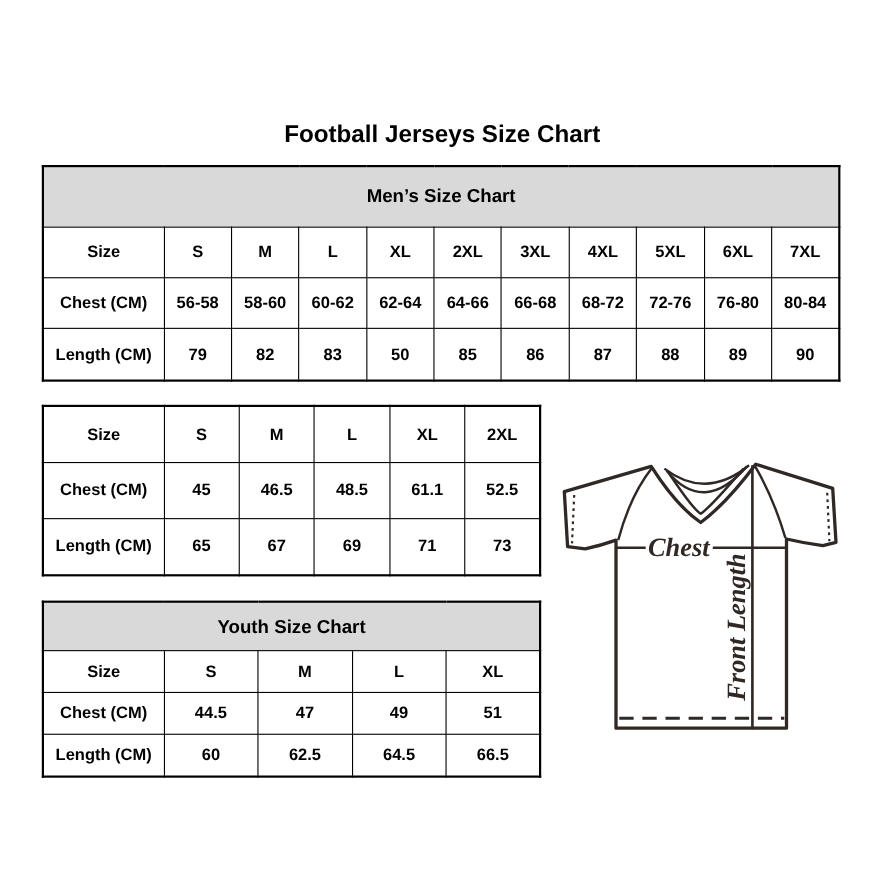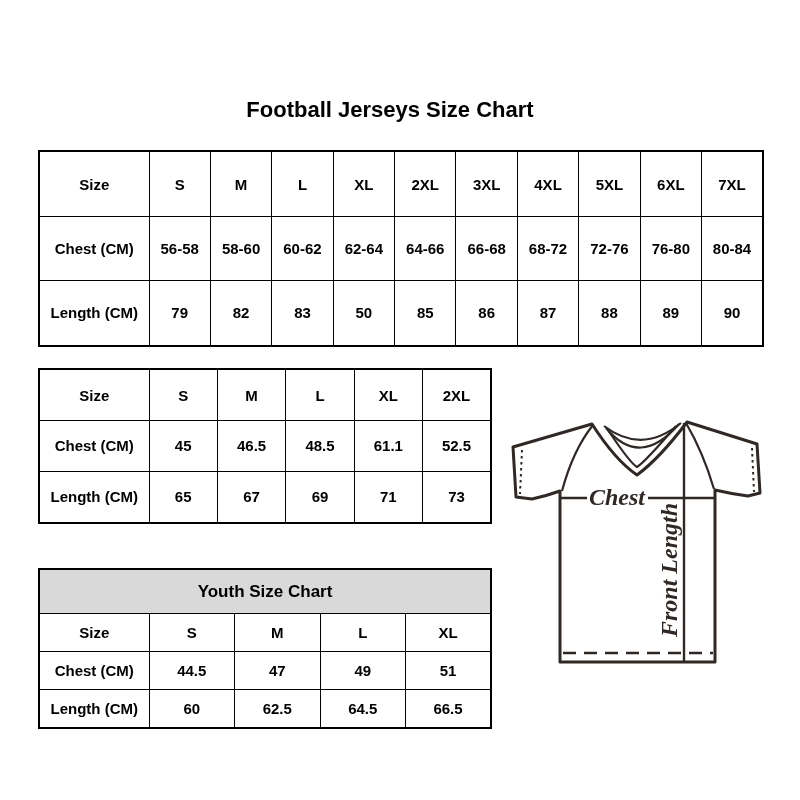--- a/index.html
+++ b/index.html
@@ -6,40 +6,40 @@
   html, body { margin: 0; padding: 0; }
   body {
     width: 800px; height: 800px;
     background: var(--bg, #ffffff);
     font-family: "Liberation Sans", sans-serif;
     color: var(--text, #000000);
   }
   .page { position: relative; width: 800px; height: 800px; overflow: hidden; }
 
   .title {
-    position: absolute; left: 0; top: 97px; width: 780px; margin: 0;
+    position: absolute; left: 0; top: 97px; width: 780px; margin: 12px;
     text-align: center; font-size: 22px; font-weight: bold; color: var(--text, #000);
   }
 
   table.size-table {
     position: absolute; border-collapse: collapse; table-layout: fixed;
     border: 2px solid var(--border, #000); background: #fff;
   }
   .size-table td {
     border: 1px solid var(--border, #000);
     text-align: center; vertical-align: middle;
     font-weight: bold; font-size: 15px; padding: 0; color: var(--text, #000);
     overflow: hidden; white-space: nowrap;
   }
   .size-table td.hdr { background: var(--hdr-bg, #d9d9d9); font-size: 17px; }
   .size-table col.label-col { width: 110px; }
 
   #mens-table   { left: 38px; top: 150px; width: 726px; height: 197px; }
   #womens-table { left: 38px; top: 368px; width: 454px; height: 156px; }
-  #youth-table  { left: 38px; top: 546px; width: 454px; height: 161px; margin-top: 22px; }
+  #youth-table  { left: 38px; top: 546px; width: 454px; height: 161px; }
 
   .jersey-wrap { position: absolute; left: 505px; top: 412px; width: 266px; height: 258px; text-decoration: underline; }
   .jersey-wrap svg { display: block; width: 266px; height: 258px; }
   .jersey-stroke { stroke: var(--jersey, #2f2825); fill: none; }
   .jersey-outline { stroke: var(--jersey, #2f2825); fill: #ffffff; }
   .jersey-label {
     fill: var(--jersey, #2f2825);
     font-family: "Liberation Serif", serif;
     font-style: italic; font-weight: bold; font-size: 24px;
   }
@@ -59,20 +59,23 @@
         <col>
         <col>
         <col>
         <col>
         <col>
         <col>
         <col>
         <col>
       </colgroup>
       <tbody>
+        <tr>
+          <td class="hdr" colspan="11">Men’s Size Chart</td>
+        </tr>
         <tr>
           <td>Size</td>
           <td>S</td>
           <td>M</td>
           <td>L</td>
           <td>XL</td>
           <td>2XL</td>
           <td>3XL</td>
           <td>4XL</td>
           <td>5XL</td>

